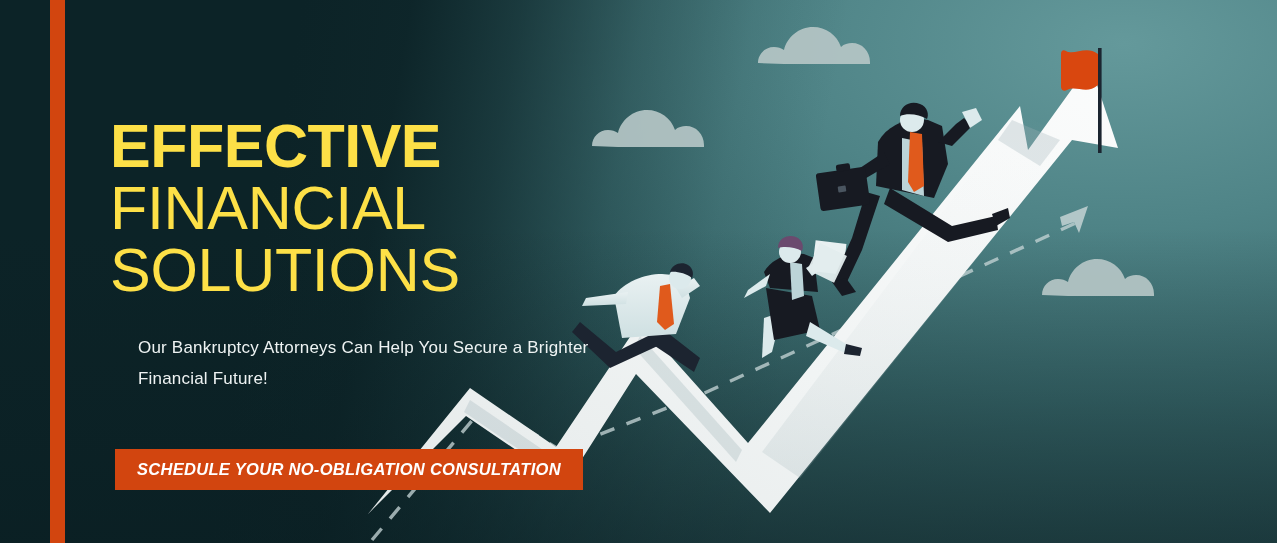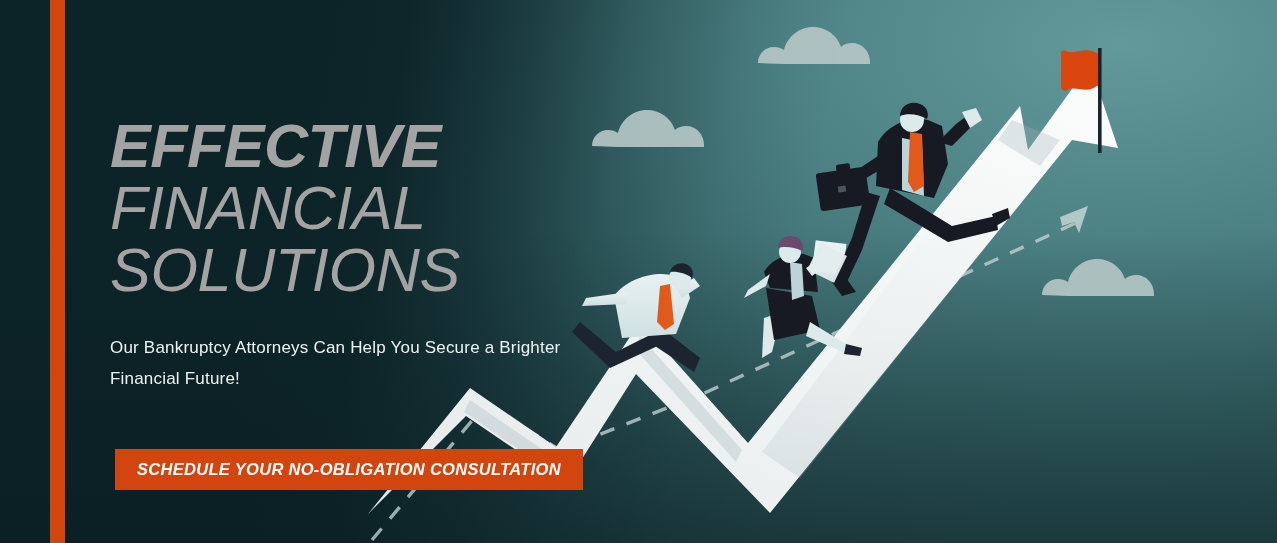--- a/index.html
+++ b/index.html
@@ -29,33 +29,33 @@
   }
   
   .accent-bar {
     position:absolute; left:50px; top:0; width:15px; height:543px;
     background:#d2450f;
   }
   
   .art { position:absolute; inset:0; }
   
   .copy { position:absolute; left:110px; top:118px; width:620px; }
-  h1.headline { color:#a3a3a3; line-height:0.95;font-style:italic; }
+  h1.headline { color:#fde047; line-height:0.95; }
   .h-strong {
     display:block; font-size:61px; font-weight:900;
     letter-spacing:-0.5px;
   }
   .h-light {
     display:block; font-size:61px; font-weight:300;
     letter-spacing:-0.3px; margin-top:4px;
   }
   .sub {
     margin-top:32px;
     color:#eef3f3; font-size:17px; font-weight:400;
-    line-height:1.85; letter-spacing:0.2px; max-width:460px;
+    line-height:1.85; letter-spacing:0.2px; max-width:460px;margin-left:28px;
   }
   .cta {
     position:absolute; left:115px; top:449px;
     display:flex; align-items:center; justify-content:center;
     height:41px; padding:0 22px;
     background:#d2450f; border:none; cursor:pointer;
     color:#ffffff; font-size:16.5px; font-weight:bold; font-style:italic;
     letter-spacing:0.3px;
     font-family:"Liberation Sans", sans-serif;
   }

